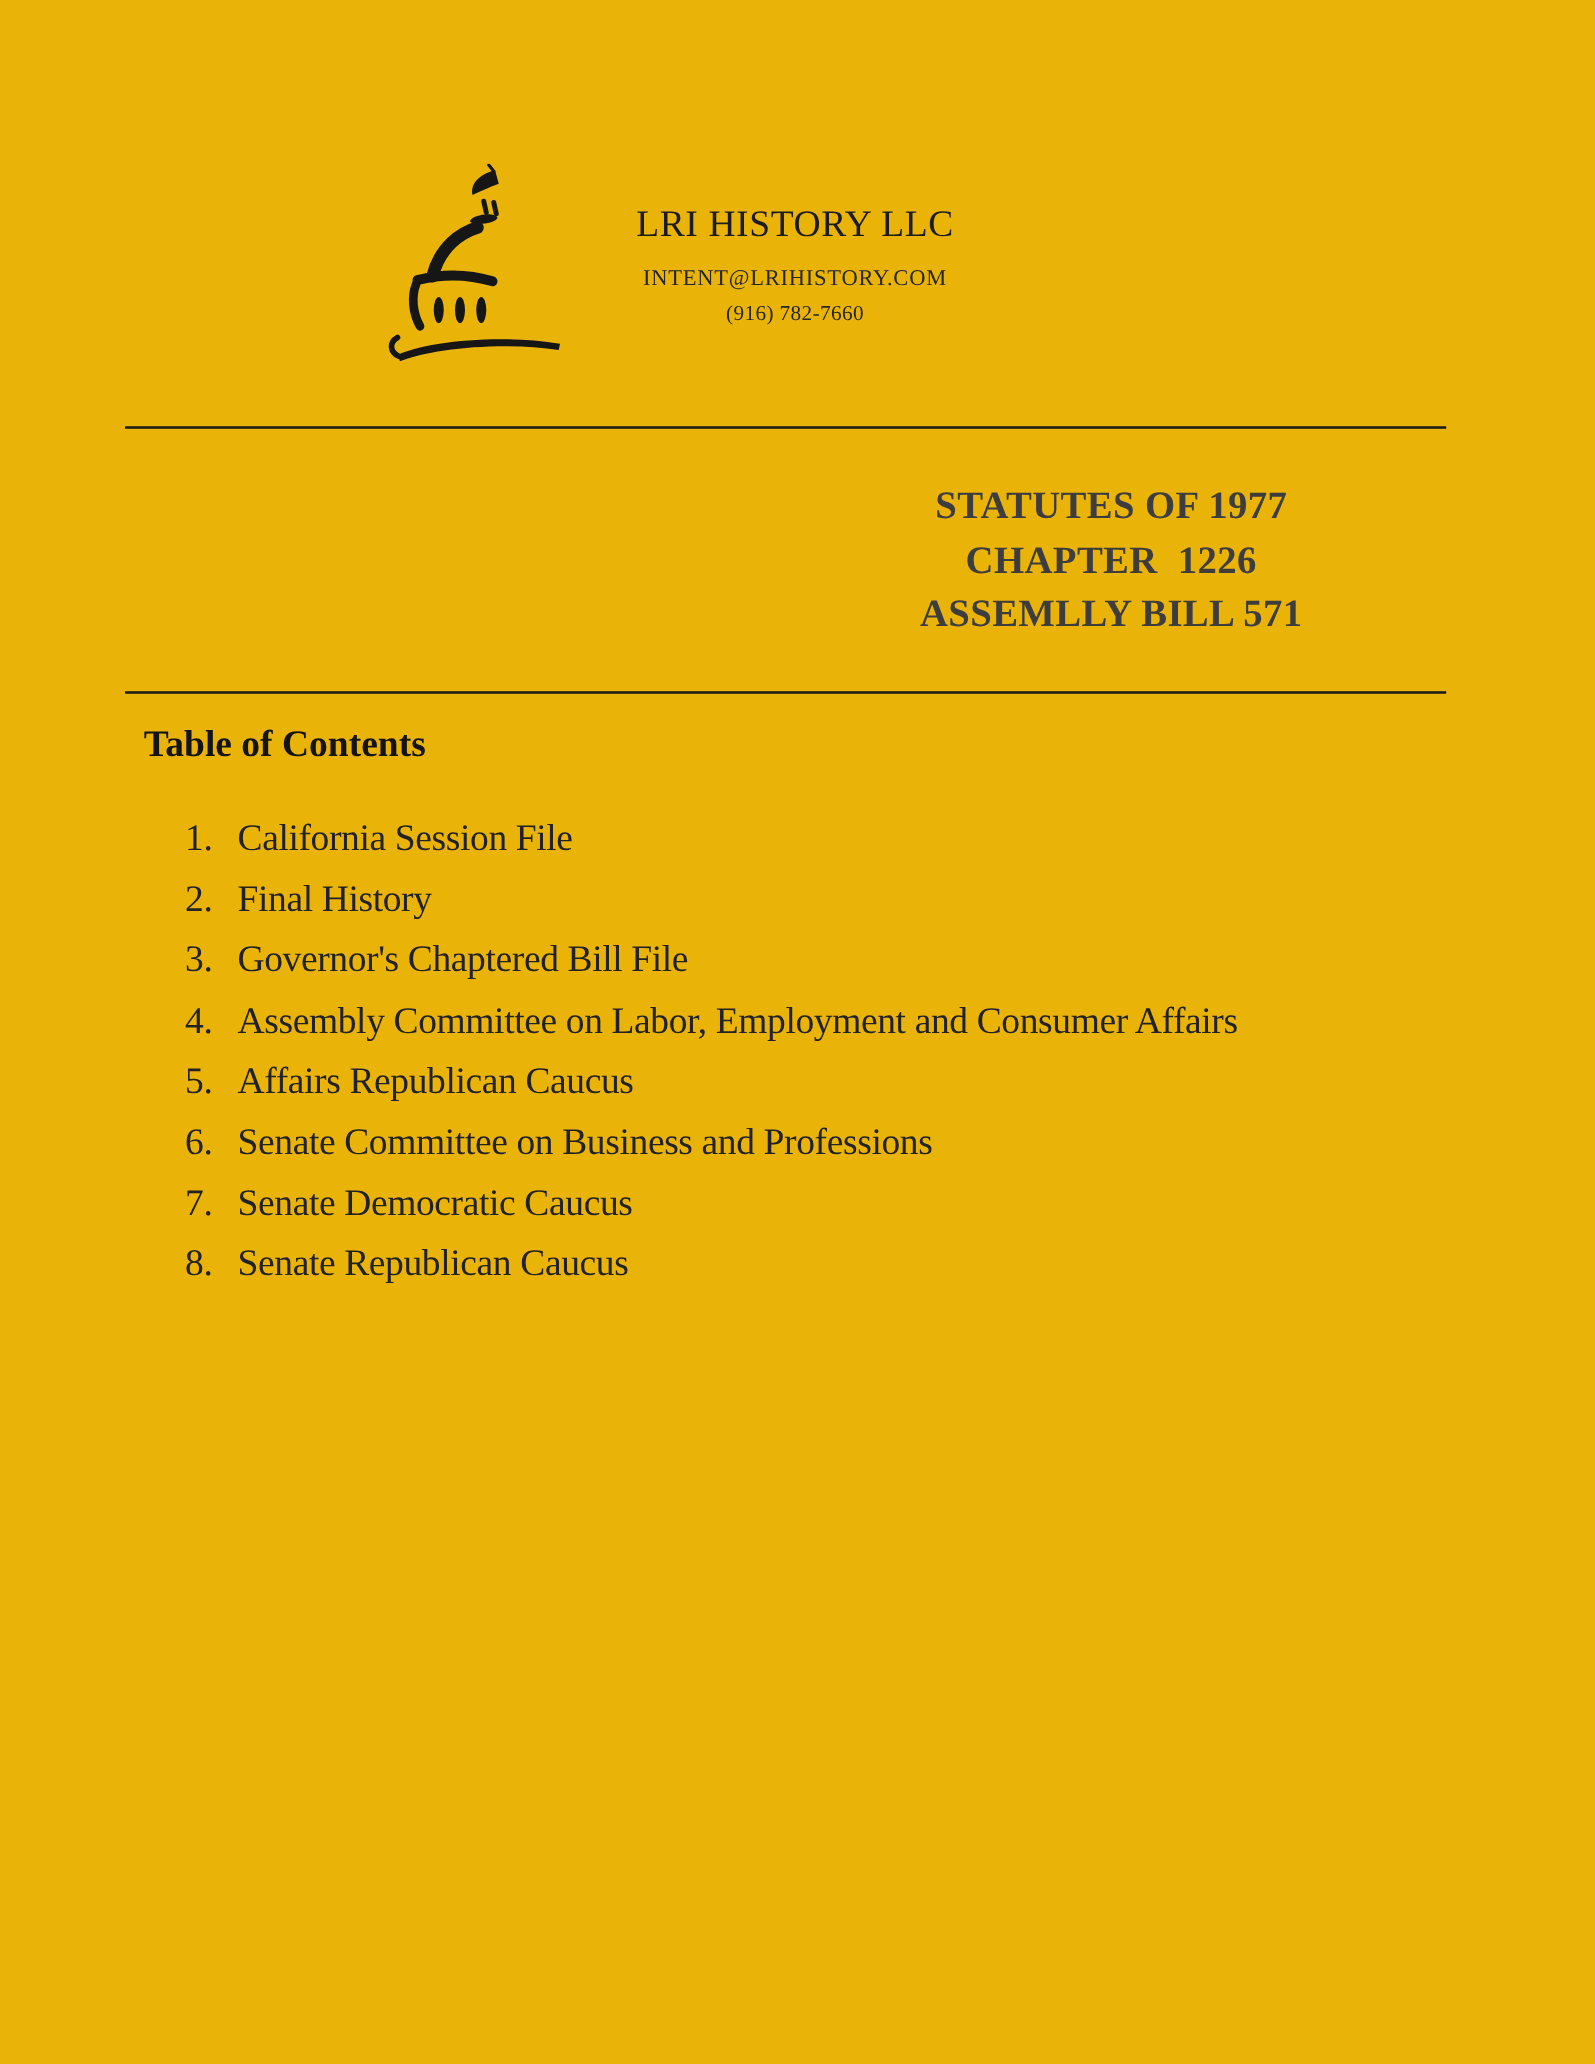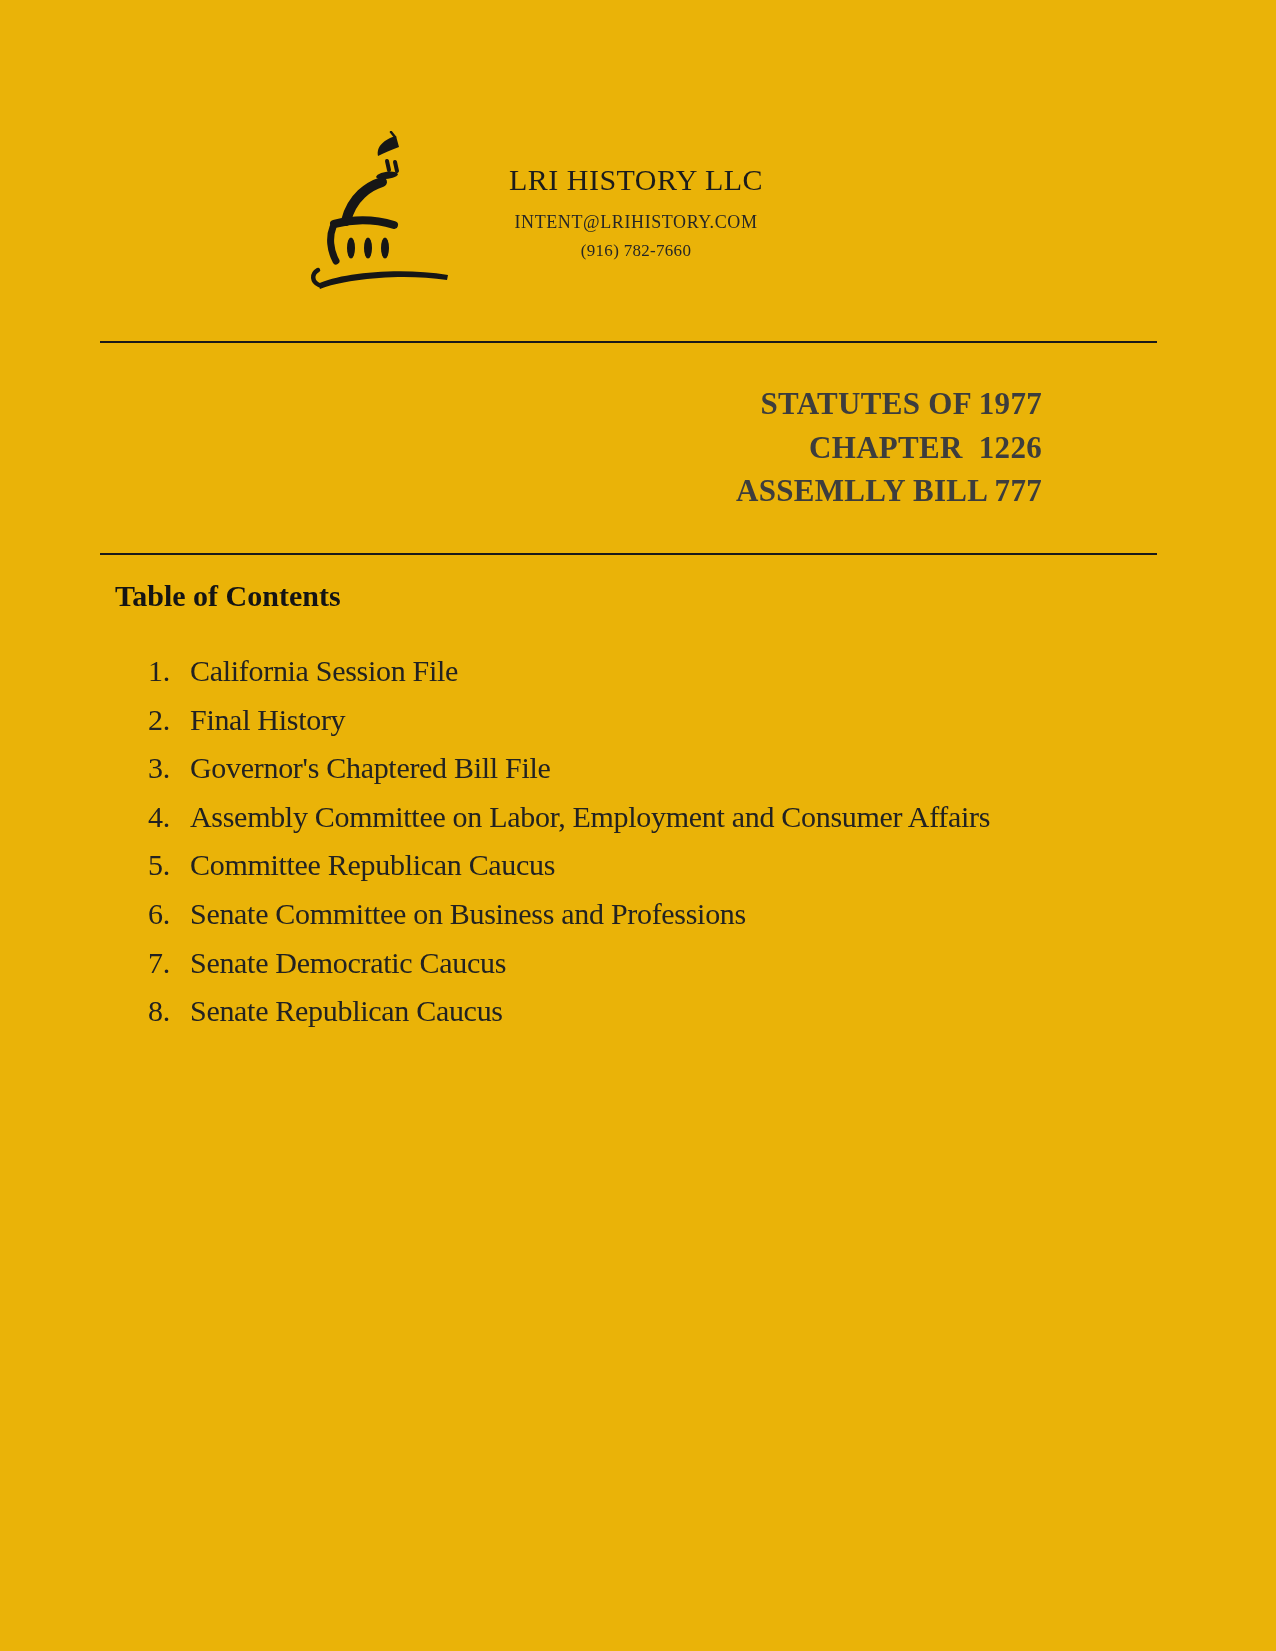--- a/index.html
+++ b/index.html
@@ -64,21 +64,21 @@
     background: #1a1a1a;
   }
   .rule-1 { top: 341px; }
   .rule-2 { top: 553px; }
 
   
   .title-block {
     position: absolute;
     right: 234px;
     top: 382px;
-    text-align: right;
+    text-align: center;
     font-weight: bold;
     font-size: 31px;
     line-height: 43.5px;
     letter-spacing: 0.3px;
     color: #3d3d3d;
   }
   .title-line { white-space: pre; }
 
   
   .toc-heading {
@@ -151,21 +151,21 @@
       <div class="phone-line">(916) 782-7660</div>
     </div>
   </div>
 
   <div class="rule rule-1"></div>
   <div class="rule rule-2"></div>
 
   <div class="title-block">
     <div class="title-line">STATUTES OF 1977</div>
     <div class="title-line">CHAPTER  1226</div>
-    <div class="title-line">ASSEMLLY BILL 777</div>
+    <div class="title-line">ASSEMLLY BILL 571</div>
   </div>
 
   <div class="toc-heading">Table of Contents</div>
 
   <div class="toc-list">
     <div class="toc-item">
       <span class="toc-number">1.</span>
       <span class="toc-label">California Session File</span>
     </div>
     <div class="toc-item">
@@ -175,21 +175,21 @@
     <div class="toc-item">
       <span class="toc-number">3.</span>
       <span class="toc-label">Governor's Chaptered Bill File</span>
     </div>
     <div class="toc-item">
       <span class="toc-number">4.</span>
       <span class="toc-label">Assembly Committee on Labor, Employment and Consumer Affairs</span>
     </div>
     <div class="toc-item">
       <span class="toc-number">5.</span>
-      <span class="toc-label">Committee Republican Caucus</span>
+      <span class="toc-label">Affairs Republican Caucus</span>
     </div>
     <div class="toc-item">
       <span class="toc-number">6.</span>
       <span class="toc-label">Senate Committee on Business and Professions</span>
     </div>
     <div class="toc-item">
       <span class="toc-number">7.</span>
       <span class="toc-label">Senate Democratic Caucus</span>
     </div>
     <div class="toc-item">

